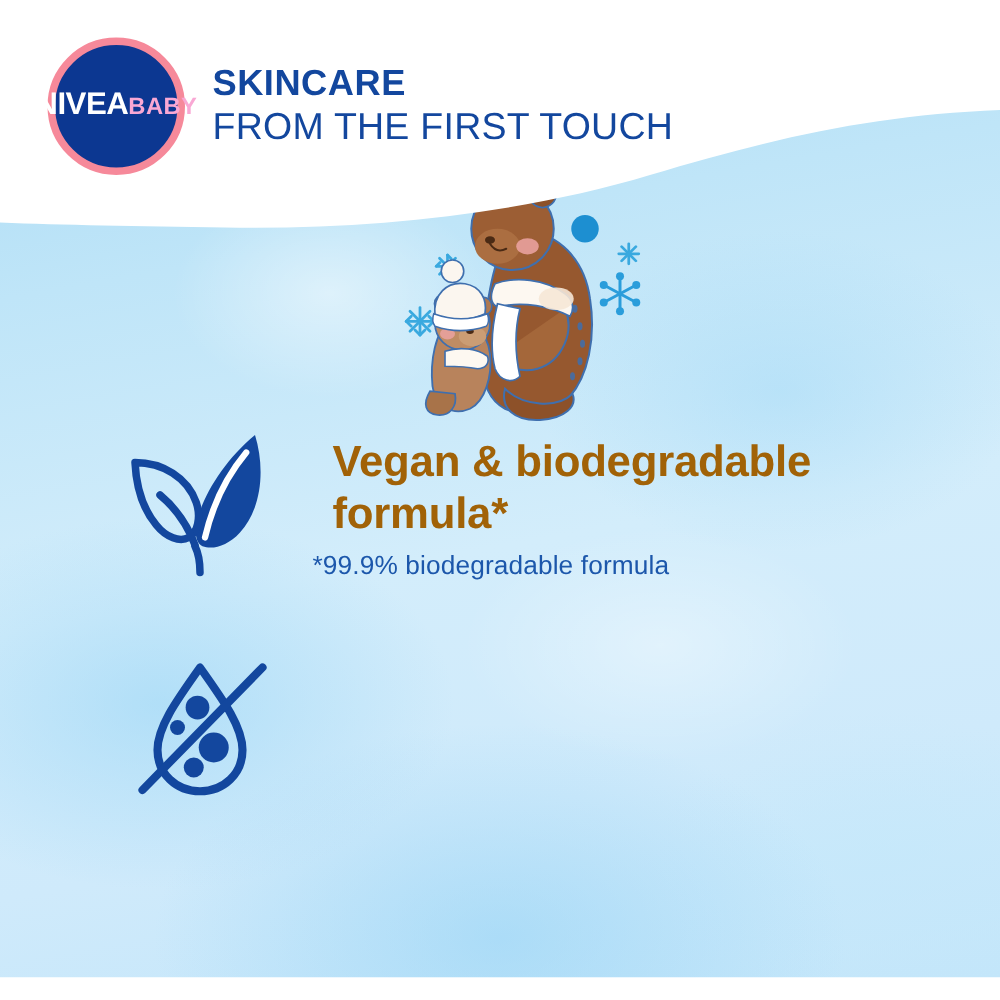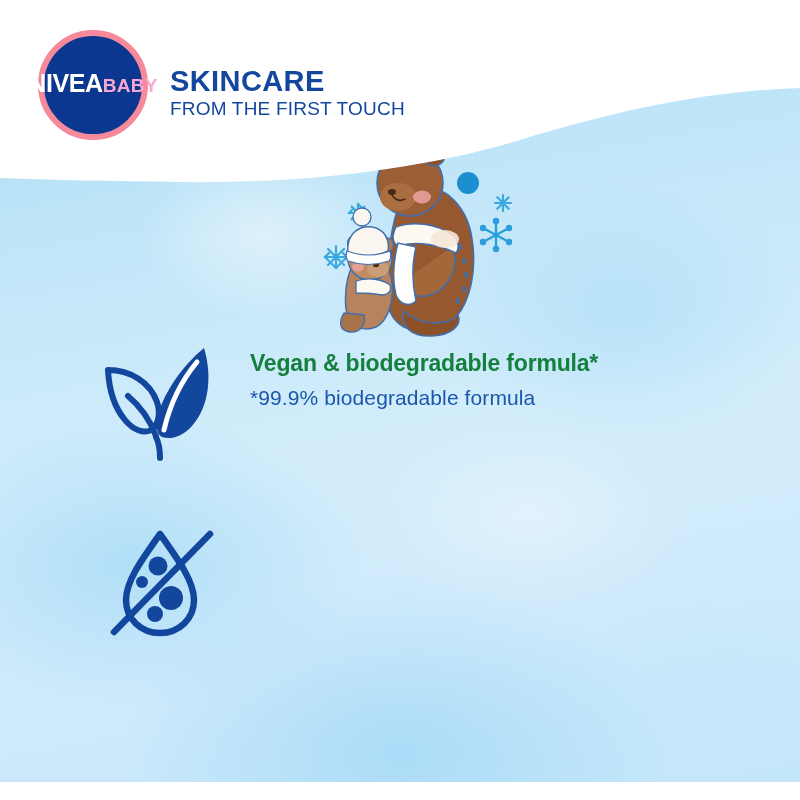--- a/index.html
+++ b/index.html
@@ -57,40 +57,40 @@
   .logo-nivea {
     color:#ffffff; font-weight:bold; font-size:25px;
     letter-spacing:-0.4px; margin-bottom:3px;
   }
   .logo-baby {
     color:#f9a8d4; font-weight:bold; font-size:19px; letter-spacing:0.3px;
   }
 
   
   .headline {
-    position:absolute; left:170px; top:64px;
+    position:absolute; left:170px; top:50px;
     color:#13479e; line-height:1.18;
   }
   .headline-l1 { font-size:29px; font-weight:bold; letter-spacing:0.4px; }
-  .headline-l2 { font-size:19px; font-weight:500; letter-spacing:0.2px; }
+  .headline-l2 { font-size:30px; font-weight:500; letter-spacing:0.2px; }
 
   
   .bears { position:absolute; left:300px; top:135px; width:220px; height:210px; }
 
   
   .benefit { position:absolute; display:flex; align-items:flex-start; }
   #benefit-1 { left:100px; top:340px; }
   #benefit-2 { left:100px; top:520px; }
 
   .benefit-icon { width:128px; height:128px; flex:0 0 128px; }
 
   .benefit-text { margin-left:22px; padding-top:10px; }
   .benefit-title {
-    color:#15803d; font-size:23px; font-weight:bold;
-    line-height:1.17; letter-spacing:-0.2px; max-width:480px;
+    color:#a16207; font-size:35px; font-weight:bold;
+    line-height:1.17; letter-spacing:-0.2px; max-width:480px;margin-left:16px;
   }
   .benefit-note {
     color:#1c57ab; font-size:21px; font-weight:400;
     margin-top:9px; letter-spacing:0.1px;
   }
 </style>
 </head>
 <body>
 
 <div id="banner">

